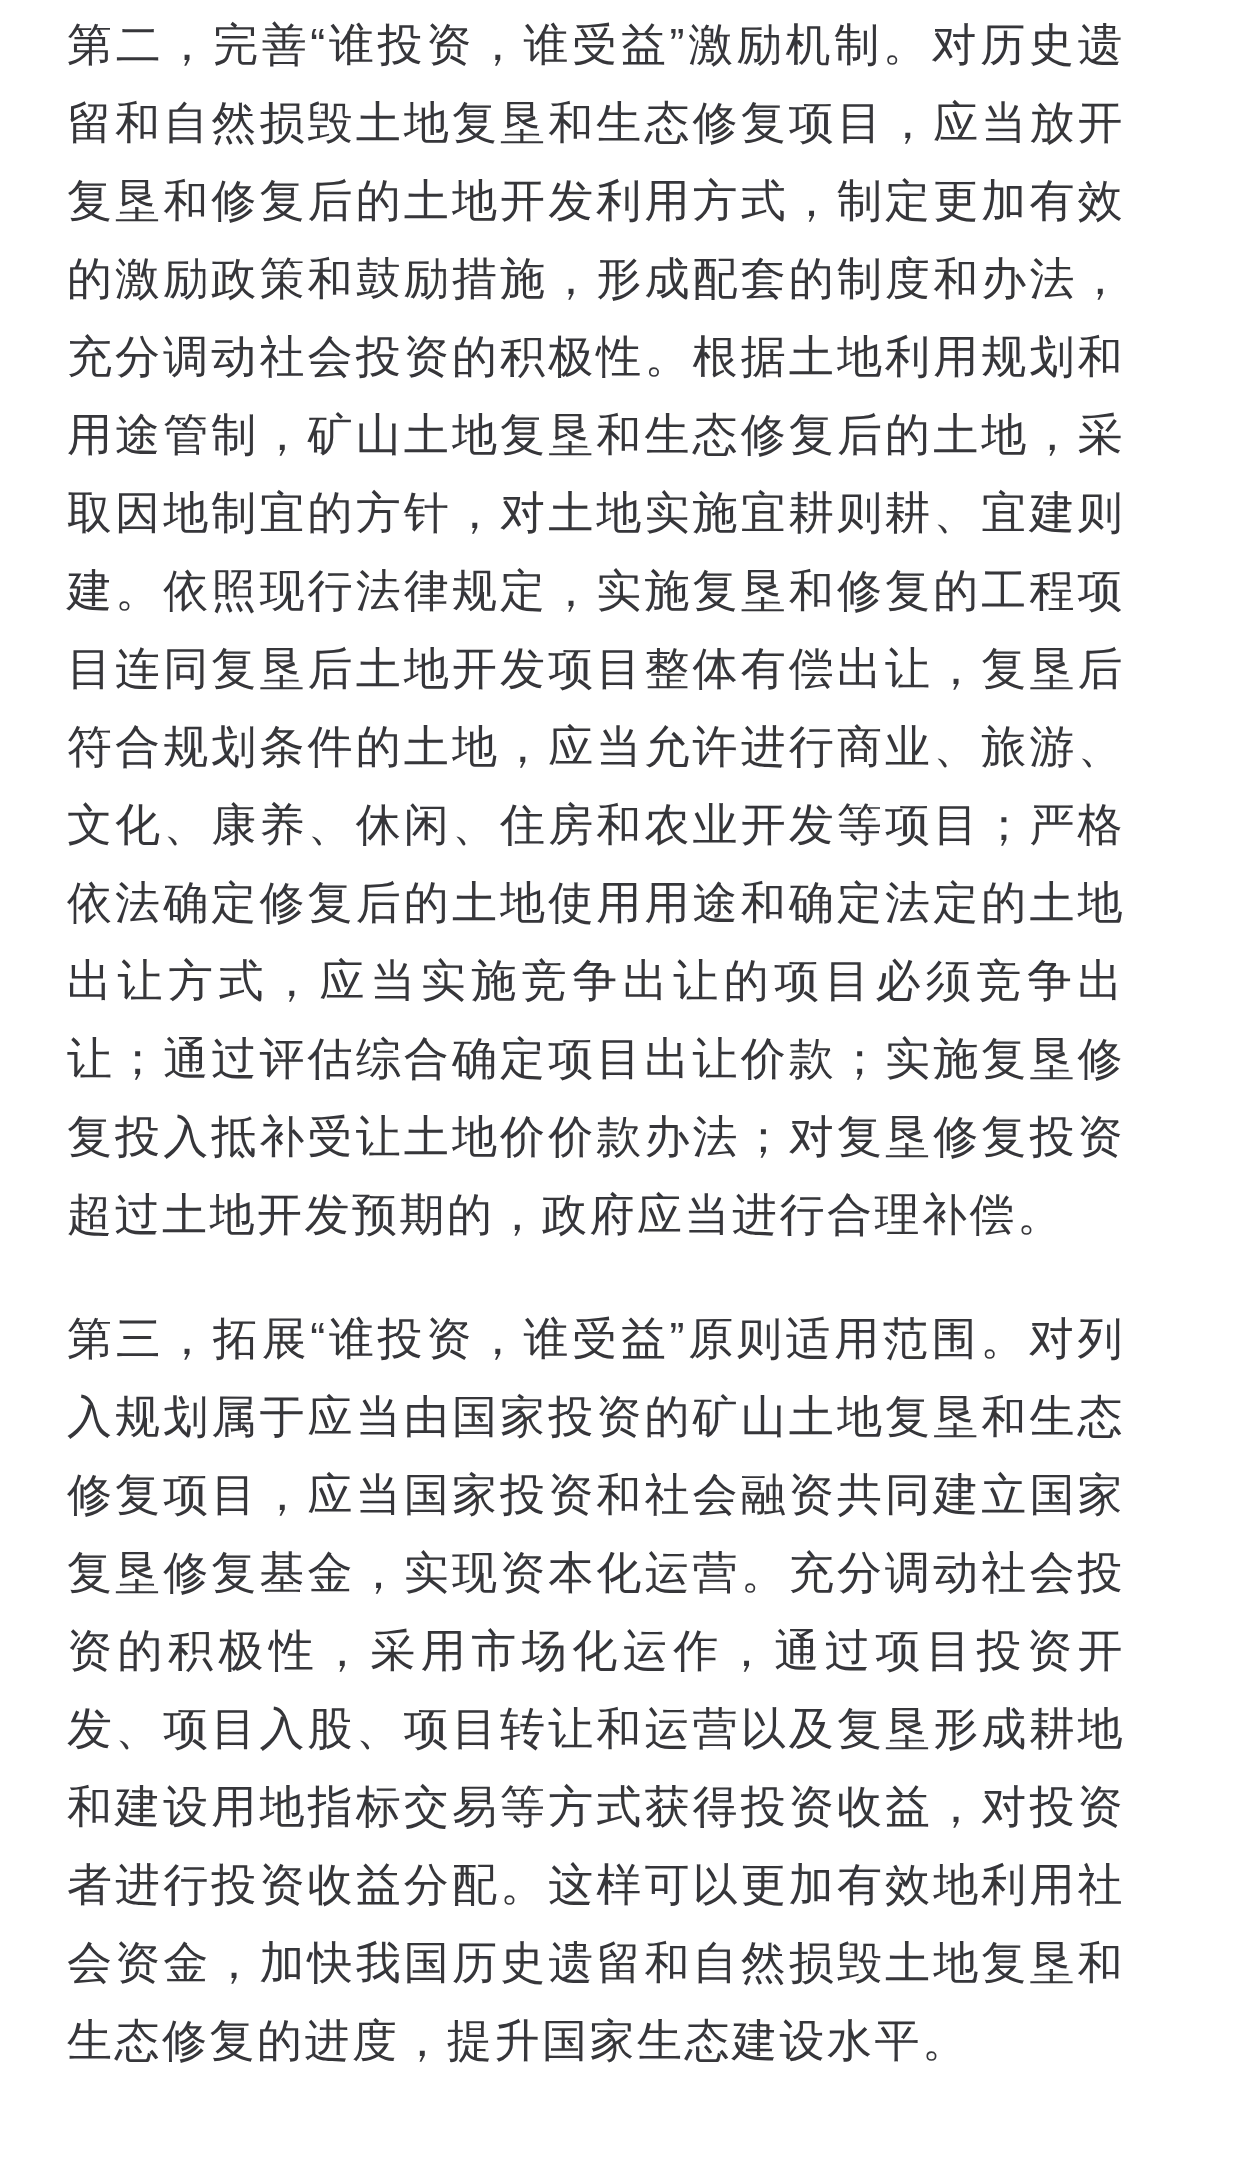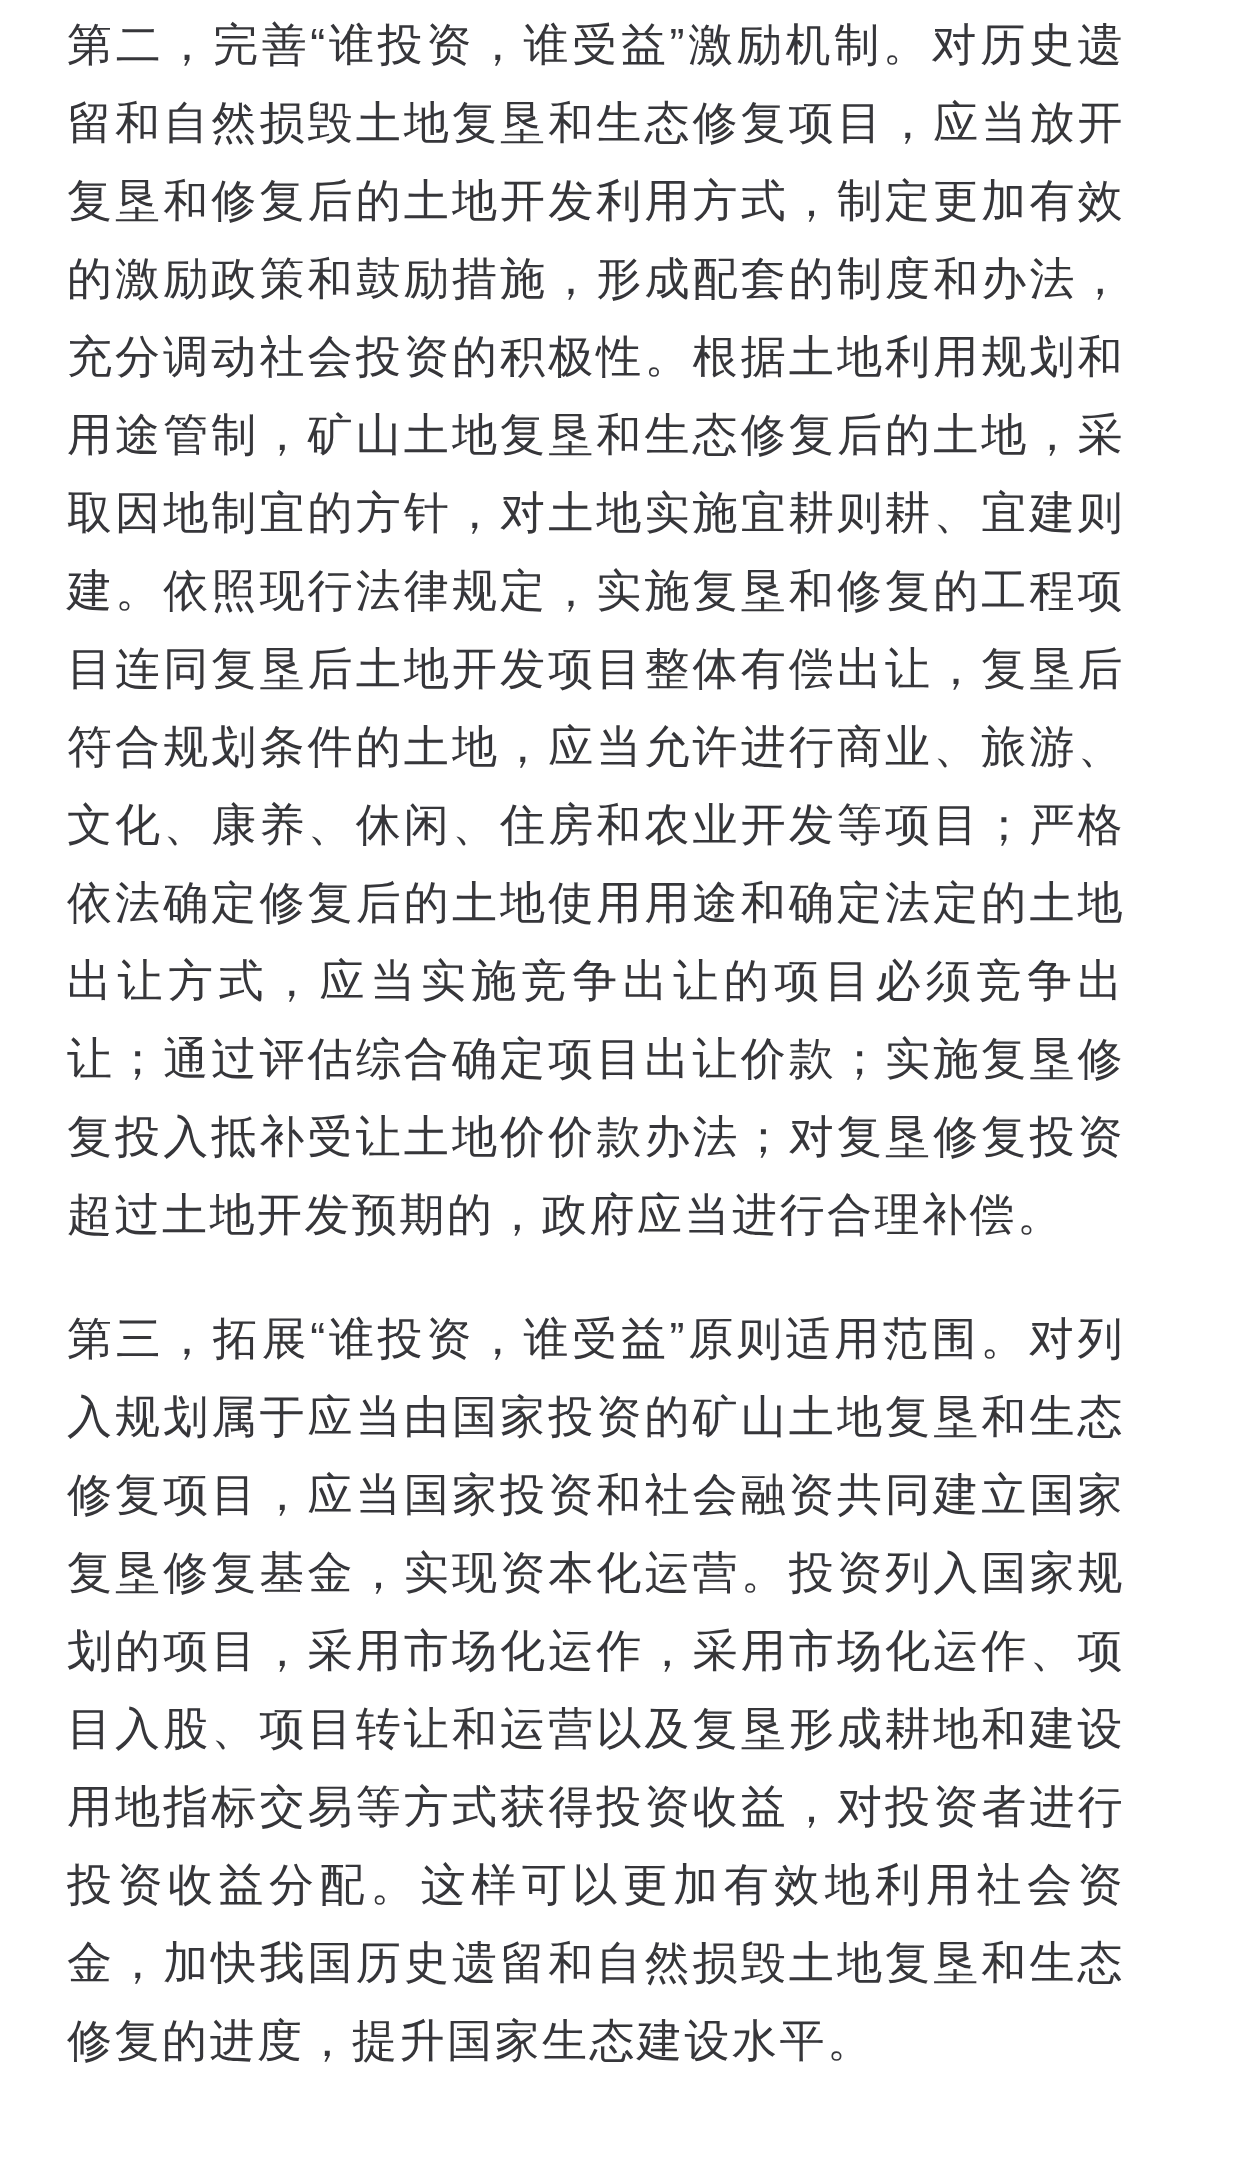--- a/index.html
+++ b/index.html
@@ -33,15 +33,15 @@
   .article p.paragraph + p.paragraph {
     margin-top: 46px;
   }
 </style>
 </head>
 <body style="background: rgb(255, 255, 255);">
 
 <div class="page">
   <div class="article">
     <p class="paragraph" style="color: rgb(54, 54, 58);">第二，完善“谁投资，谁受益”激励机制。对历史遗留和自然损毁土地复垦和生态修复项目，应当放开复垦和修复后的土地开发利用方式，制定更加有效的激励政策和鼓励措施，形成配套的制度和办法，充分调动社会投资的积极性。根据土地利用规划和用途管制，矿山土地复垦和生态修复后的土地，采取因地制宜的方针，对土地实施宜耕则耕、宜建则建。依照现行法律规定，实施复垦和修复的工程项目连同复垦后土地开发项目整体有偿出让，复垦后符合规划条件的土地，应当允许进行商业、旅游、文化、康养、休闲、住房和农业开发等项目；严格依法确定修复后的土地使用用途和确定法定的土地出让方式，应当实施竞争出让的项目必须竞争出让；通过评估综合确定项目出让价款；实施复垦修复投入抵补受让土地价价款办法；对复垦修复投资超过土地开发预期的，政府应当进行合理补偿。</p>
-    <p class="paragraph" style="color: rgb(54, 54, 58);">第三，拓展“谁投资，谁受益”原则适用范围。对列入规划属于应当由国家投资的矿山土地复垦和生态修复项目，应当国家投资和社会融资共同建立国家复垦修复基金，实现资本化运营。投资列入国家规划的项目，采用市场化运作，采用市场化运作、项目入股、项目转让和运营以及复垦形成耕地和建设用地指标交易等方式获得投资收益，对投资者进行投资收益分配。这样可以更加有效地利用社会资金，加快我国历史遗留和自然损毁土地复垦和生态修复的进度，提升国家生态建设水平。</p>
+    <p class="paragraph" style="color: rgb(54, 54, 58);">第三，拓展“谁投资，谁受益”原则适用范围。对列入规划属于应当由国家投资的矿山土地复垦和生态修复项目，应当国家投资和社会融资共同建立国家复垦修复基金，实现资本化运营。充分调动社会投资的积极性，采用市场化运作，通过项目投资开发、项目入股、项目转让和运营以及复垦形成耕地和建设用地指标交易等方式获得投资收益，对投资者进行投资收益分配。这样可以更加有效地利用社会资金，加快我国历史遗留和自然损毁土地复垦和生态修复的进度，提升国家生态建设水平。</p>
   </div>
 </div>
 
 </body></html>

